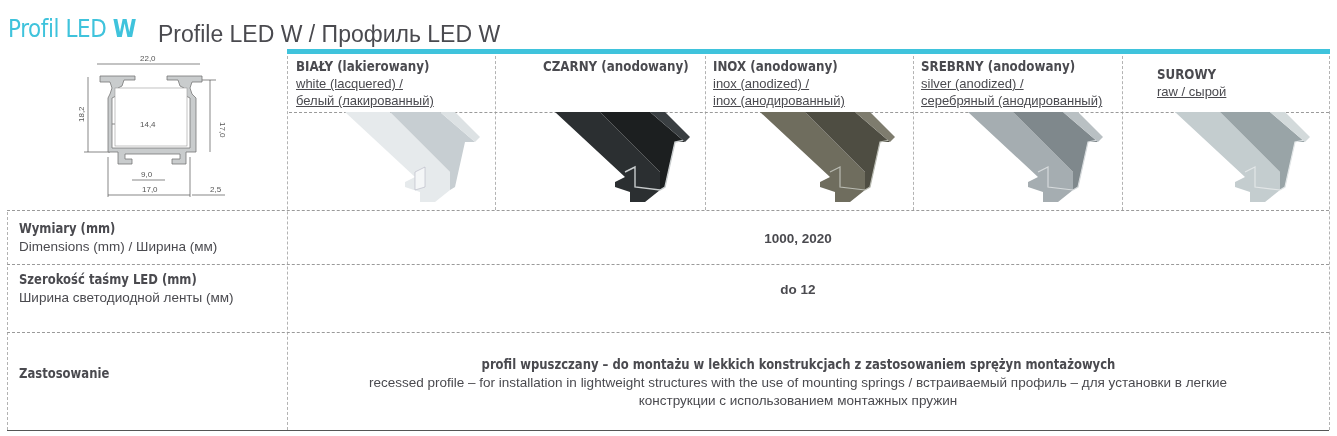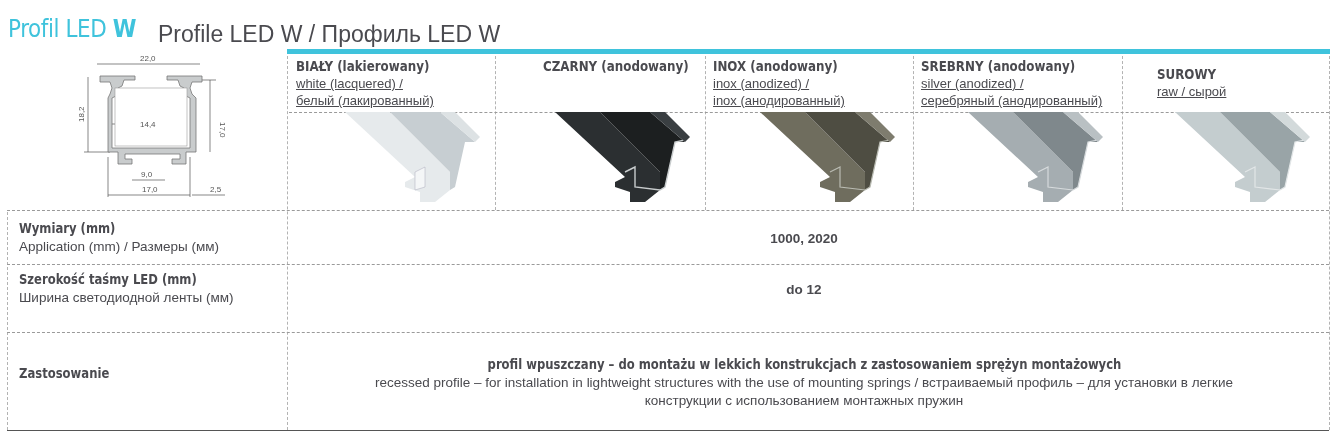--- a/index.html
+++ b/index.html
@@ -12,21 +12,21 @@
   .cyan-bar { position:absolute; left:287px; top:49px; width:1043px; height:5px; background:#3fc3dc; }
   .drawing { position:absolute; left:40px; top:52px; width:210px; height:150px; }
   .dash-h { position:absolute; height:0; border-top:1.5px dashed #9a9a9a; }
   .dash-v { position:absolute; width:0; border-left:1.5px dashed #b3b3b3; }
   .solid-h { position:absolute; height:0; border-top:1.5px solid #555; }
   .col-head { position:absolute; top:58px; font-size:13px; line-height:17px; color:#4a4a4f;text-decoration:underline; }
   .col-head .pl { font-family:"DejaVu Sans", sans-serif; font-weight:bold; font-size:13.5px; color:#4a4a4f; display:inline-block; transform:scaleX(0.88); transform-origin:left; white-space:nowrap; }
   .col-img { position:absolute; top:112px; height:96px; }
   .row-label { position:absolute; left:19px; font-size:13.5px; line-height:17.5px; color:#4a4a4f; }
   .row-label .pl { font-family:"DejaVu Sans", sans-serif; font-weight:bold; font-size:13.5px; display:inline-block; transform:scaleX(0.86); transform-origin:left; white-space:nowrap; }
-  .row-val { position:absolute; left:284px; width:1040px; text-align:center; font-size:13.5px; line-height:18px; color:#4a4a4f; }
+  .row-val { position:absolute; left:278px; width:1040px; text-align:center; font-size:13.5px; line-height:18px; color:#4a4a4f; }
   .row-val .pl { font-family:"DejaVu Sans", sans-serif; font-weight:bold; display:inline-block; transform:scaleX(0.86); white-space:nowrap; }
   .row-val .plain-b { font-weight:bold; }
 </style>
 </head>
 <body>
 
 <div class="title">
   <span class="brand"><span>Profil LED </span><b>W</b></span>
   <span class="sub">Profile LED W / Профиль LED W</span>
 </div>
@@ -123,21 +123,21 @@
 </svg>
 <svg class="col-img" style="left:1175px; width:160px;" viewBox="0 0 160 96">
   <polygon points="0,0 45,0 105,60 105,78 90,90 75,90 75,80 60,75 60,70 70,65" fill="#c4cdcf"></polygon>
   <polygon points="45,0 95,0 130,30 120,30 110,75 105,78 105,60" fill="#99a4a7"></polygon>
   <polyline points="70,60 80,55 80,75 105,78 110,75 120,30 130,28" fill="none" stroke="#e2e6e7" stroke-width="1.2"></polyline>
   <polygon points="95,0 110,0 135,25 130,30" fill="#d3dadb"></polygon>
 </svg>
 
 <div class="row-label" style="top:220px;">
   <div class="pl">Wymiary (mm)</div>
-  <div>Application (mm) / Размеры (мм)</div>
+  <div>Dimensions (mm) / Ширина (мм)</div>
 </div>
 <div class="row-val" style="top:230px;">
   <div class="plain-b">1000, 2020</div>
 </div>
 
 <div class="row-label" style="top:271px;">
   <div class="pl">Szerokość taśmy LED (mm)</div>
   <div>Ширина светодиодной ленты (мм)</div>
 </div>
 <div class="row-val" style="top:281px;">

